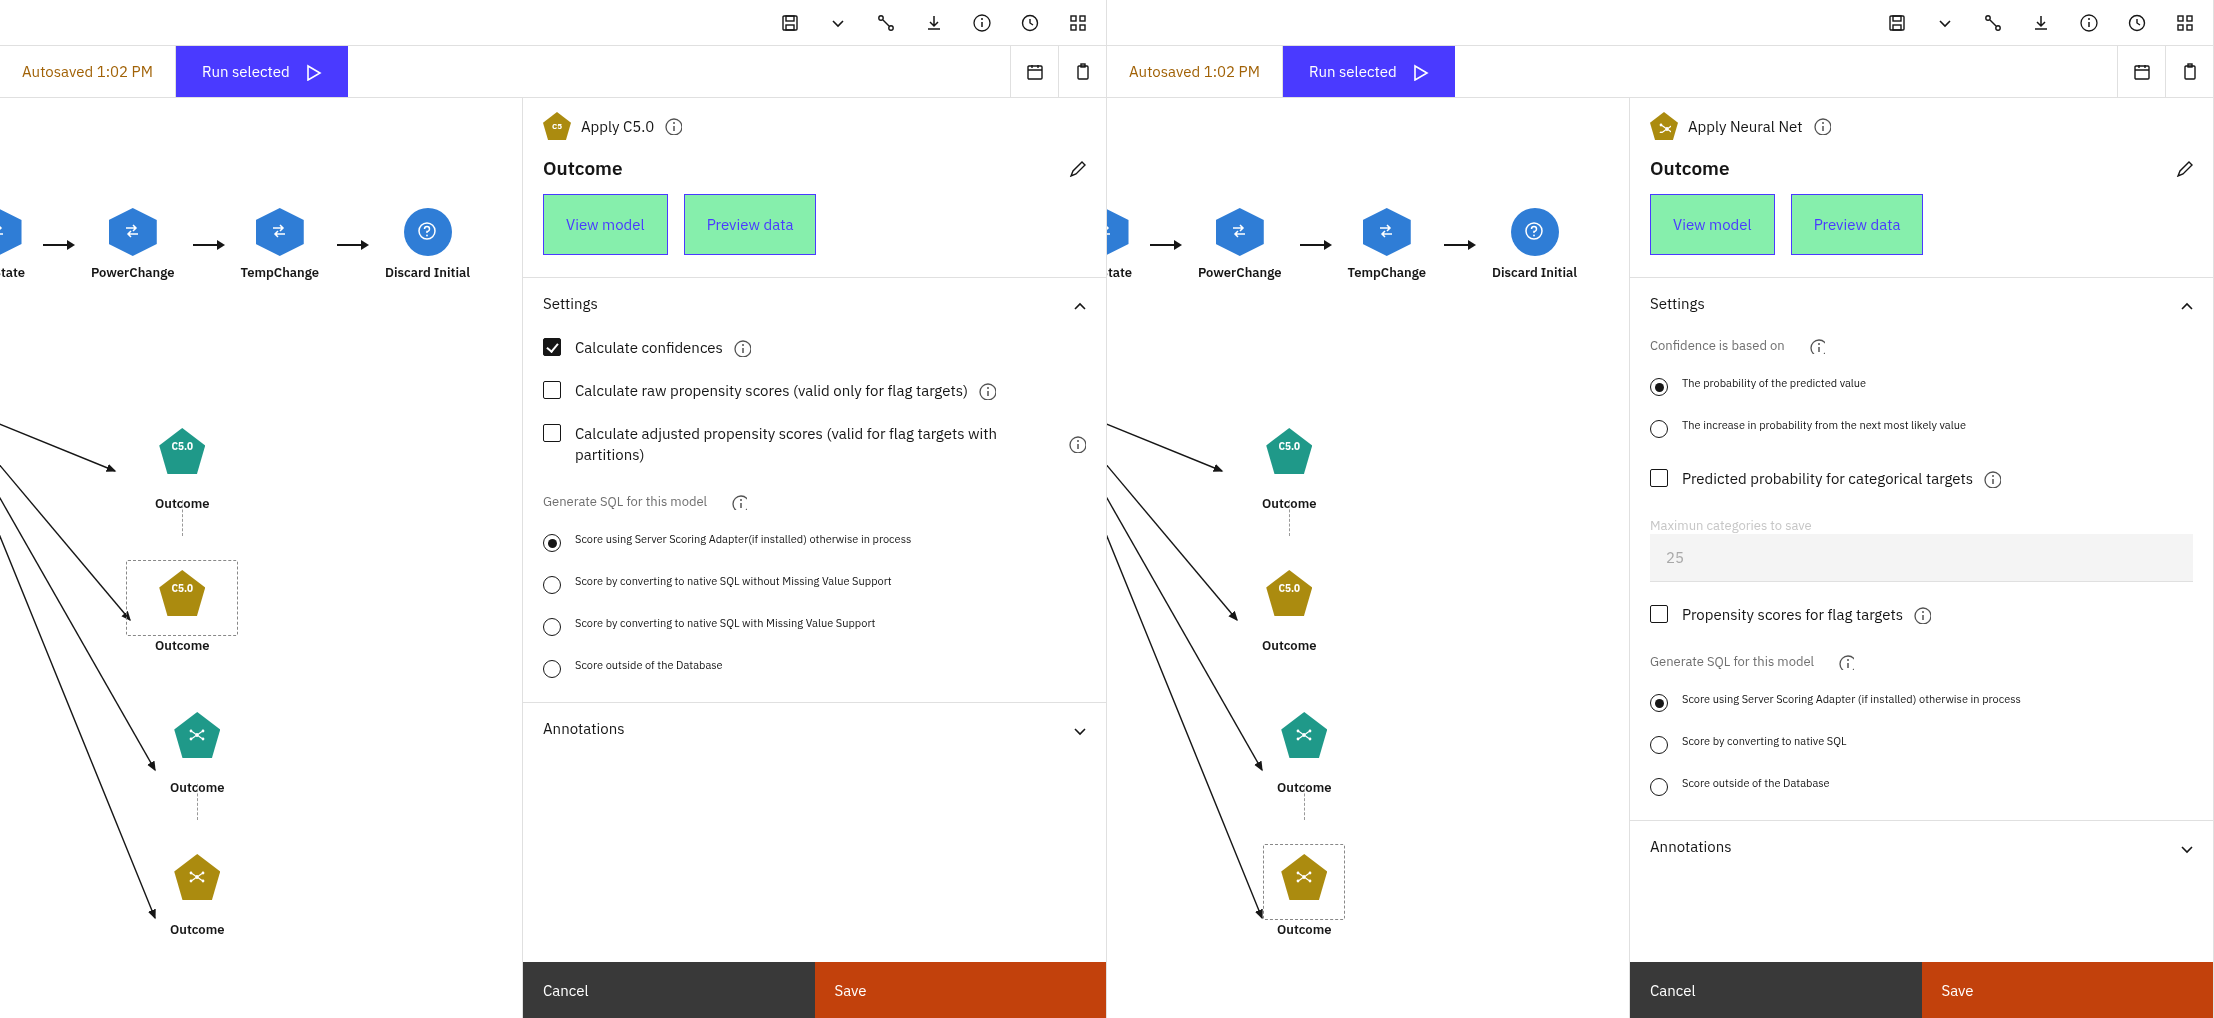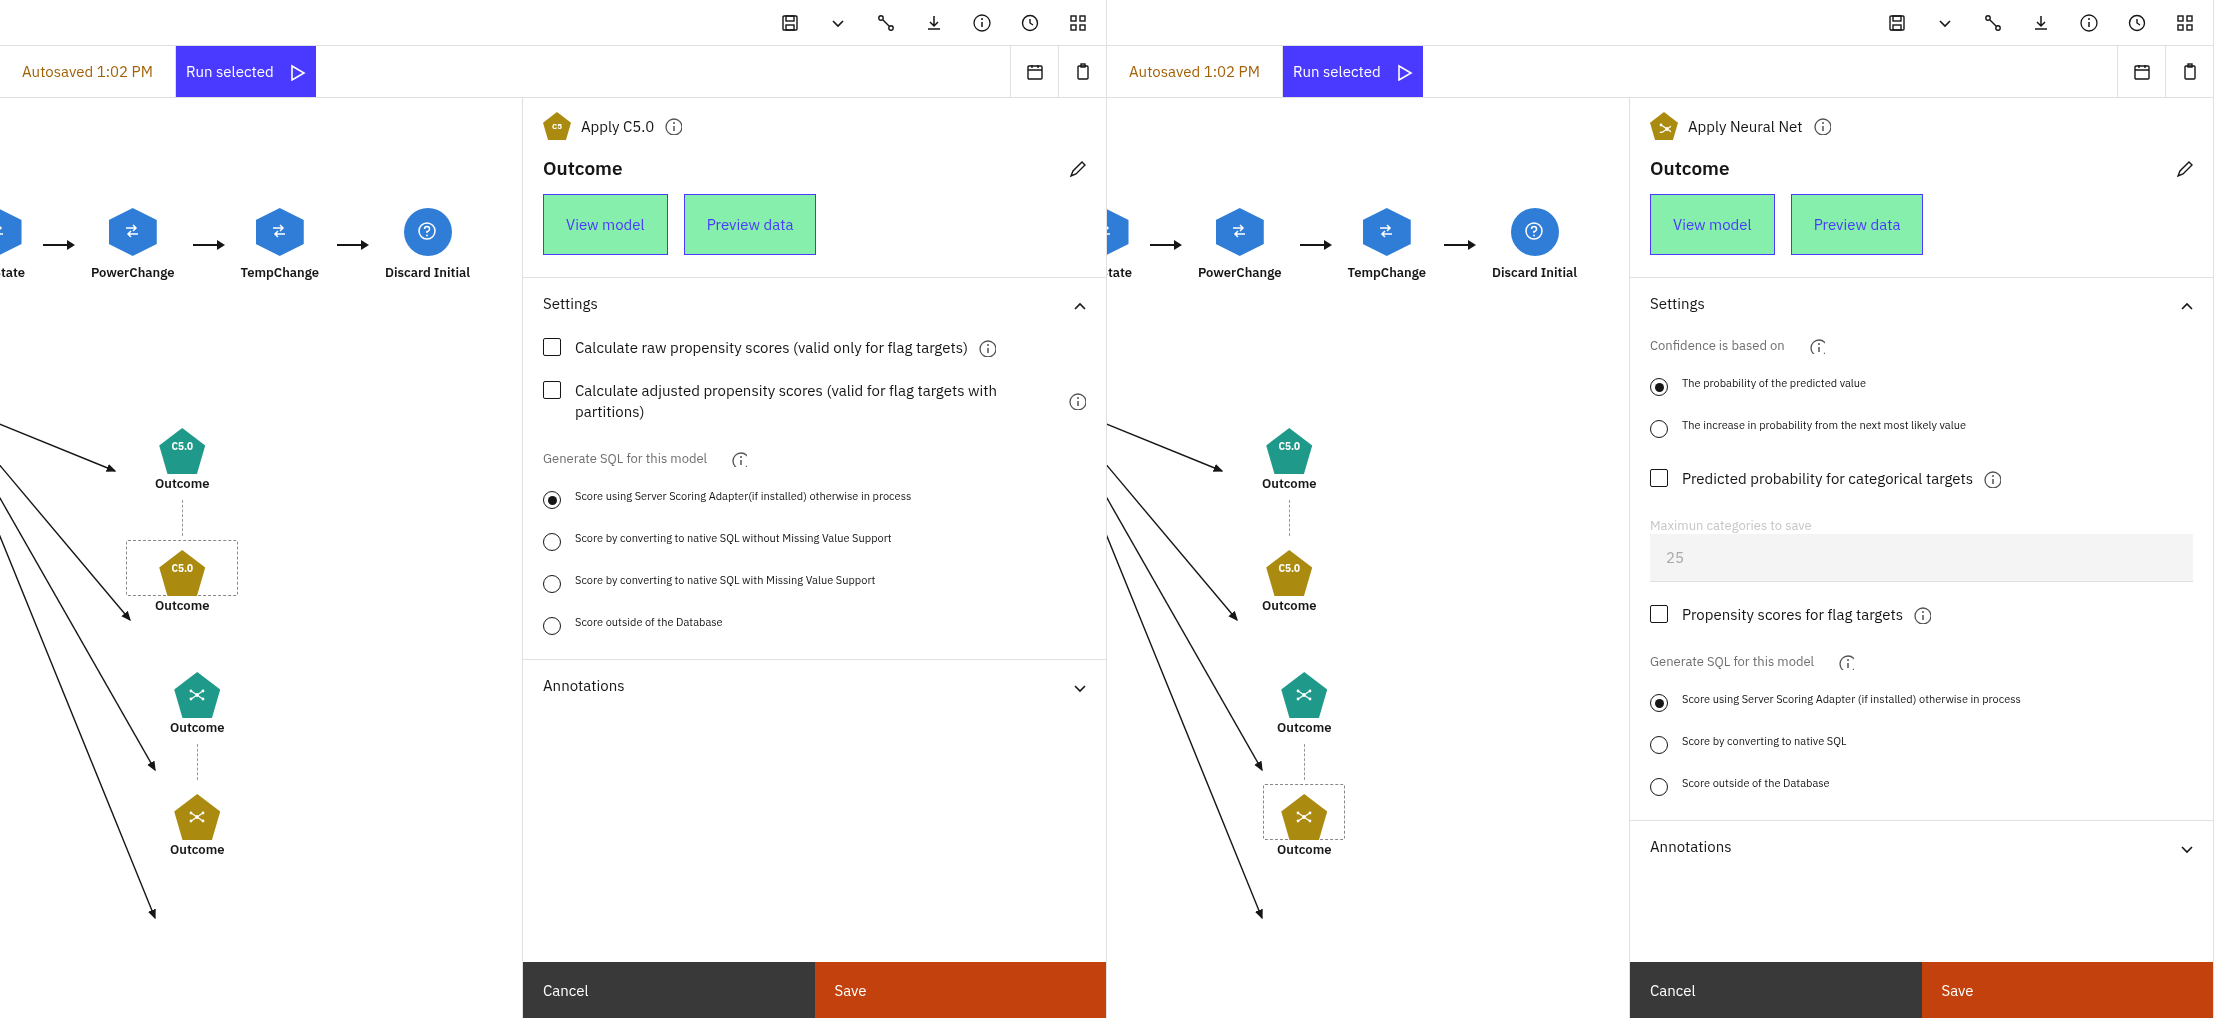--- a/index.html
+++ b/index.html
@@ -2,41 +2,41 @@
 <html><head>
 <meta charset="utf-8">
 <style>
 * { box-sizing: border-box; margin: 0; padding: 0; font-family: "IBM Plex Sans", -apple-system, BlinkMacSystemFont, "Segoe UI", sans-serif; }
 body { background: #fff; color: #161616; font-size: 14px; display: flex; width: 2214px; height: 1018px; overflow: hidden; }
 .half { position: relative; flex: 1; display: flex; flex-direction: column; border-right: 1px solid #e0e0e0; }
 .top-icon-bar { height: 46px; display: flex; align-items: center; justify-content: flex-end; gap: 28px; padding: 0 18px; border-bottom: 1px solid #e0e0e0; background: #fff; }
 .top-icon-bar svg { width: 20px; height: 20px; color: #161616; cursor: pointer; }
 .secondary-bar { height: 52px; display: flex; align-items: stretch; border-bottom: 1px solid #e0e0e0; background: #fff; }
 .autosave { display: flex; align-items: center; padding: 0 22px; color: #a16207; font-size: 15px; border-right: 1px solid #e0e0e0; }
-.run-btn { display: flex; align-items: center; gap: 14px; padding: 0 10px; background: #4a3aff; color: #fff; font-size: 15px; cursor: pointer; border: none; }
+.run-btn { display: flex; align-items: center; gap: 14px; padding: 0 26px; background: #4a3aff; color: #fff; font-size: 15px; cursor: pointer; border: none; }
 .run-btn svg { width: 18px; height: 18px; }
 .sec-spacer { flex: 1; }
 .sec-icon { width: 48px; display: flex; align-items: center; justify-content: center; border-left: 1px solid #e0e0e0; cursor: pointer; }
 .sec-icon svg { width: 20px; height: 20px; color: #161616; }
 
 .body-row { flex: 1; display: flex; overflow: hidden; position: relative; }
 .canvas { flex: 1; position: relative; background: #fff; overflow: hidden; }
 
 .flow-row { position: absolute; top: 110px; left: -30px; display: flex; align-items: center; gap: 18px; }
 .hex { width: 48px; height: 48px; background: #2f7dd6; clip-path: polygon(50% 0, 100% 25%, 100% 75%, 50% 100%, 0 75%, 0 25%); display: flex; align-items: center; justify-content: center; }
 .hex.round { clip-path: none; border-radius: 50%; }
 .hex svg { width: 22px; height: 22px; color: #fff; }
 .hex-wrap { display: flex; flex-direction: column; align-items: center; gap: 8px; }
 .hex-label { font-size: 13px; font-weight: 600; color: #161616; }
 .arrow { width: 30px; height: 2px; position: relative; }
 .arrow::after { content: ""; position: absolute; right: -2px; top: -4px; border-left: 8px solid #161616; border-top: 5px solid transparent; border-bottom: 5px solid transparent; }
 .arrow::before { content: ""; position: absolute; left: 0; right: 4px; top: 0; height: 2px; background: #161616; }
 
 .outcome-col { position: absolute; left: 90px; top: 330px; display: flex; flex-direction: column; gap: 58px; }
-.outcome-item { display: flex; flex-direction: column; align-items: center; gap: 1px; position: relative; }
+.outcome-item { display: flex; flex-direction: column; align-items: center; gap: 21px; position: relative; }
 .pent { width: 46px; height: 46px; clip-path: polygon(50% 0, 100% 38%, 82% 100%, 18% 100%, 0 38%); display: flex; align-items: center; justify-content: center; }
 .pent.teal { background: #1f9989; }
 .pent.gold { background: #ab8b0f; }
 .pent svg { width: 20px; height: 20px; color: #fff; }
 .pent-label-top { font-size: 10px; font-weight: 700; color: #fff; position: absolute; }
 .pent.C50 .pent-label-top { top: 12px; }
 .outcome-label { font-size: 13px; font-weight: 600; }
 .sel-box { position: absolute; inset: -10px -14px 18px -14px; border: 1.5px dashed #888; border-radius: 2px; pointer-events: none; }
 
 .side { width: 584px; display: flex; flex-direction: column; border-left: 1px solid #e0e0e0; background: #fff; position: relative; }
@@ -305,20 +305,29 @@
 
       <div class="section">
         <div class="section-head">
           <span>Settings</span>
           <svg class="chev">
               <use href="#i-chev-u"></use>
             </svg>
         </div>
         <div class="section-body">
           <div class="chk-row">
+            <div class="chk on"></div>
+            <div class="chk-label">
+                <span>Calculate confidences</span>
+                <svg class="info-icn">
+                  <use href="#i-info"></use>
+                </svg>
+              </div>
+          </div>
+          <div class="chk-row">
             <div class="chk"></div>
             <div class="chk-label">
                 <span>Calculate raw propensity scores (valid only for flag targets)</span>
                 <svg class="info-icn">
                   <use href="#i-info"></use>
                 </svg>
               </div>
           </div>
           <div class="chk-row">
             <div class="chk"></div>

